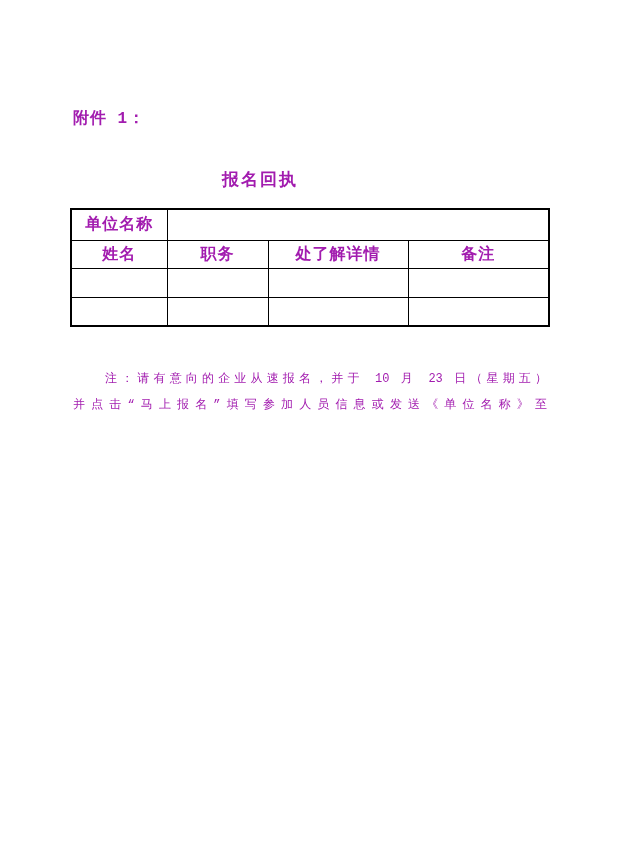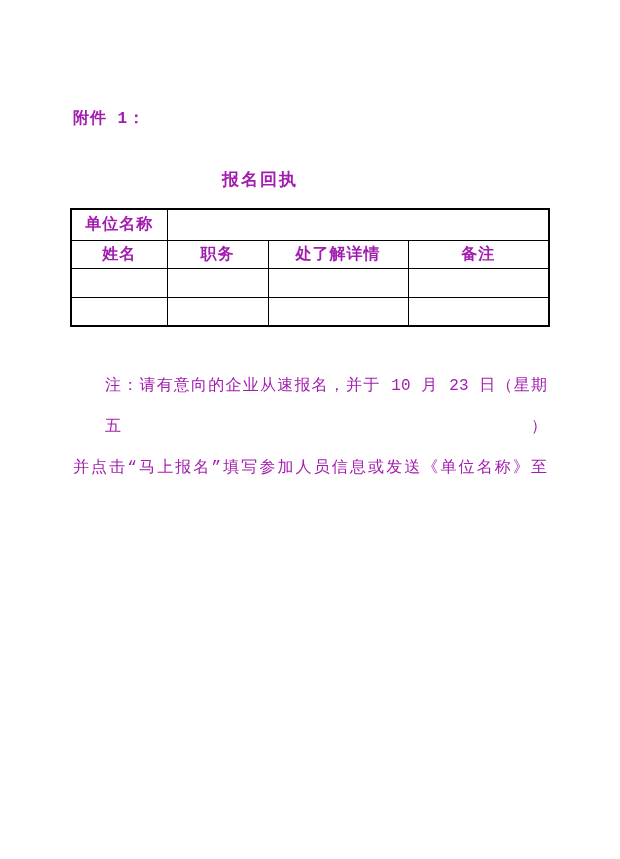--- a/index.html
+++ b/index.html
@@ -55,22 +55,22 @@
     margin-left: 48px;
   }
   tr.company-row  { height: 31px; }
   tr.header-row   { height: 28px; }
   tr.blank-row    { height: 29px; }
   .note {
     position: absolute;
     left: 73px;
     top: 366px;
     width: 474px;
-    font-size: 16px;
-    line-height: 41px;
+    font-size: 12px;
+    line-height: 26px;
   }
   .note-line {
     text-align: justify;
     text-align-last: justify;
   }
   .note-line.first {
     padding-left: 32px;
   }
   .note-line.last {
     text-align-last: left;

